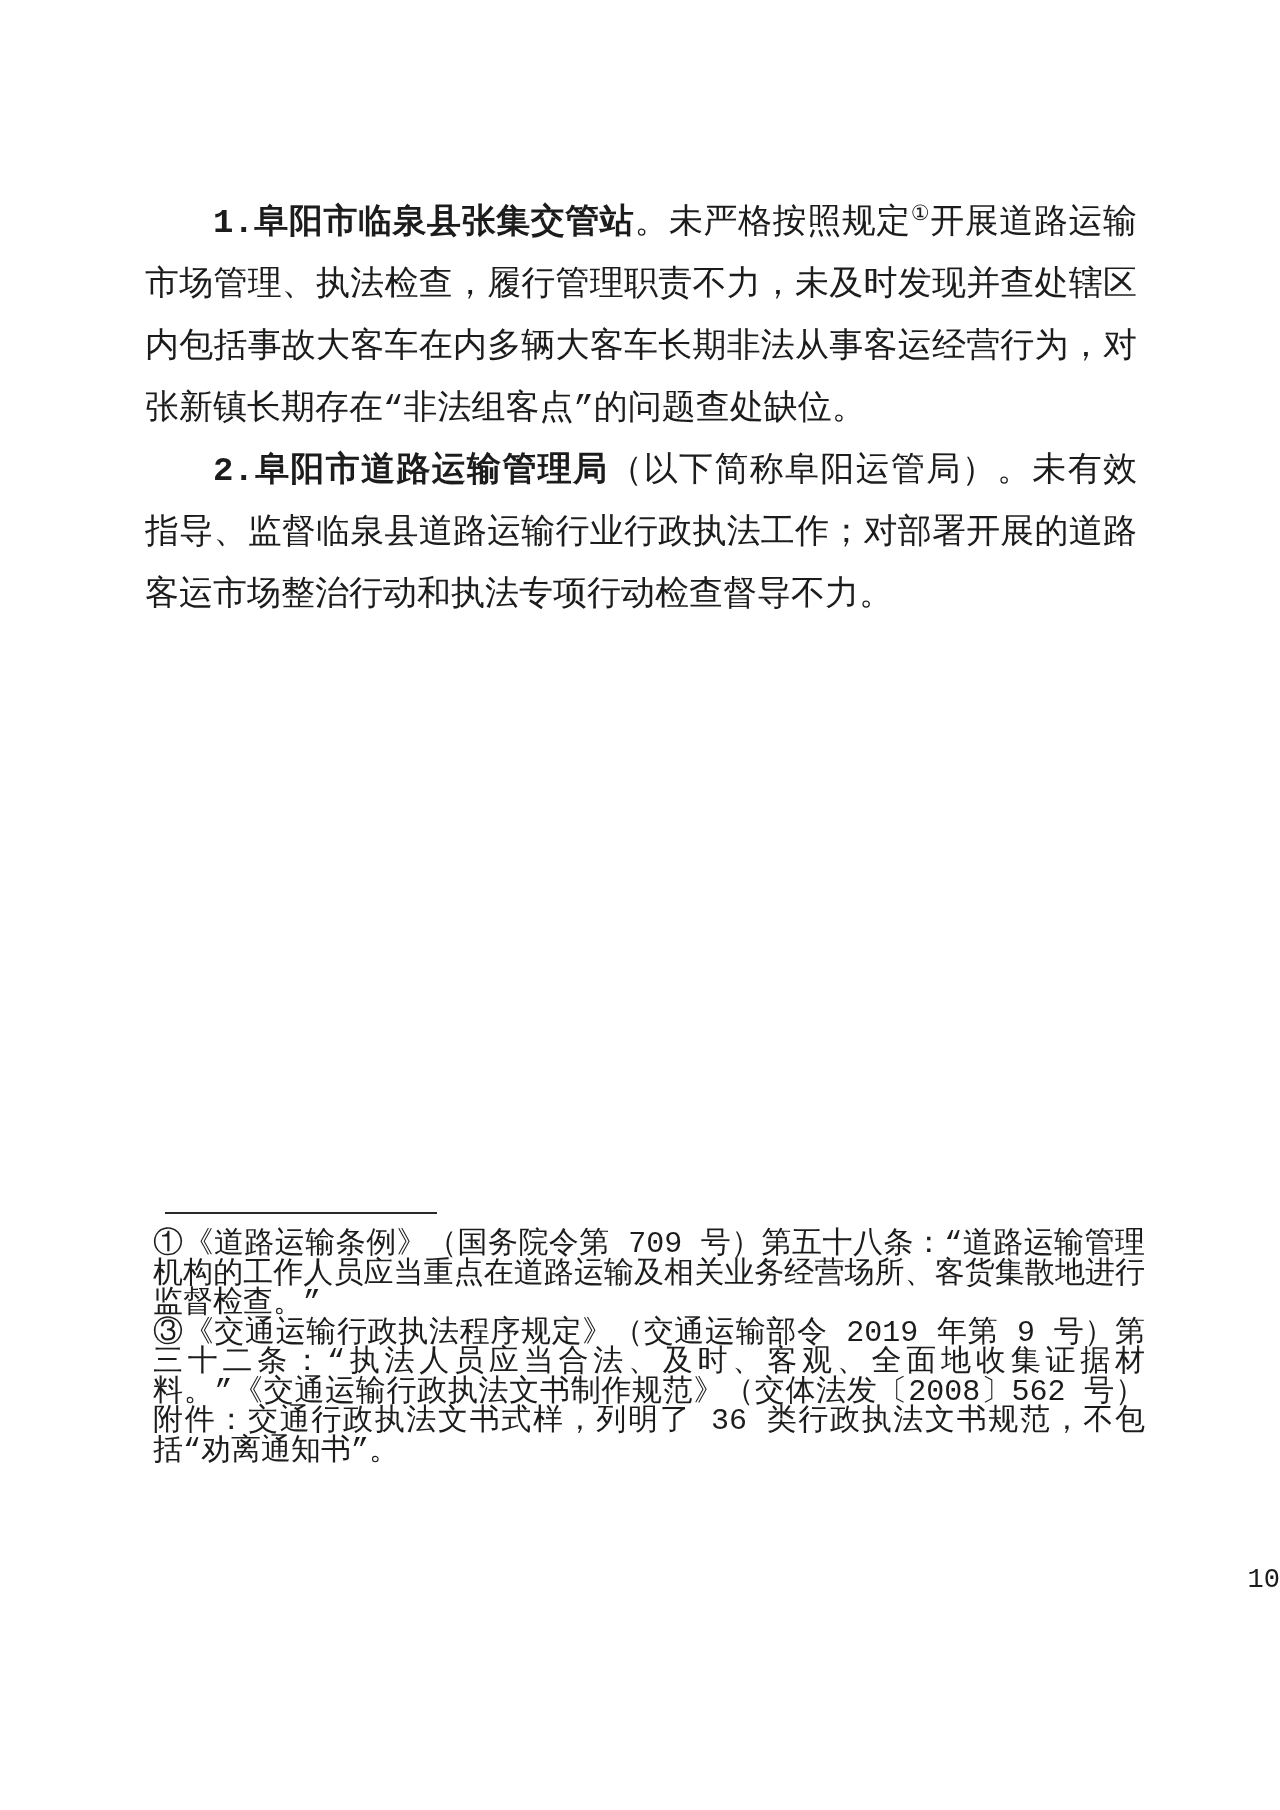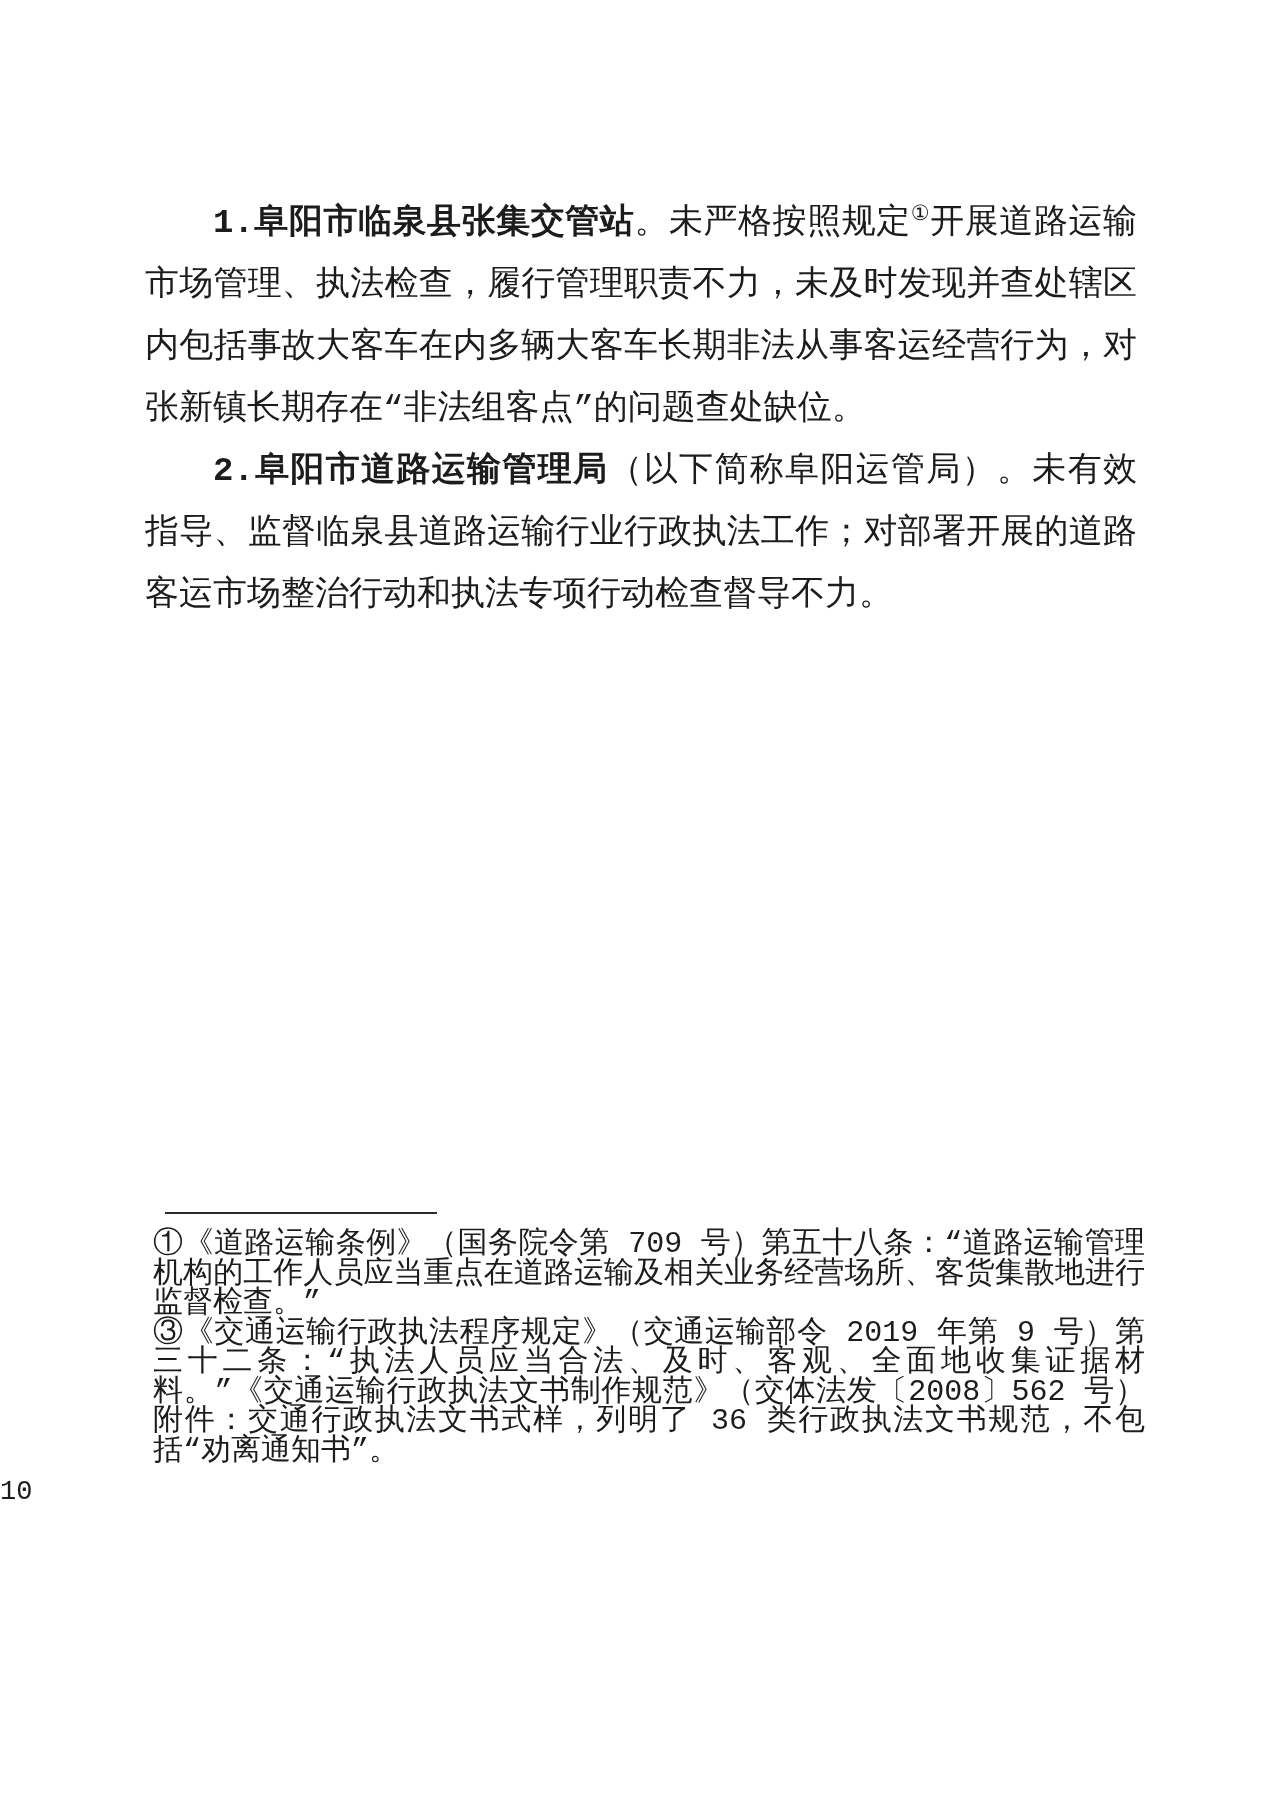--- a/index.html
+++ b/index.html
@@ -41,24 +41,24 @@
     left: 153px;
     top: 1230px;
     width: 992px;
     font-size: 30px;
     line-height: 29.5px;
     text-align: justify;
   }
   .footnote { margin: 0; }
   .page-number {
     position: absolute;
-    top: 1476px;
+    top: 1564px;
     left: 0;
     width: 100%;
-    text-align: left;
+    text-align: right;
     font-size: 27px;
     line-height: 32px;
   }
 </style>
 </head>
 <body>
 
 <div class="page">
 
   <div class="body-text">

